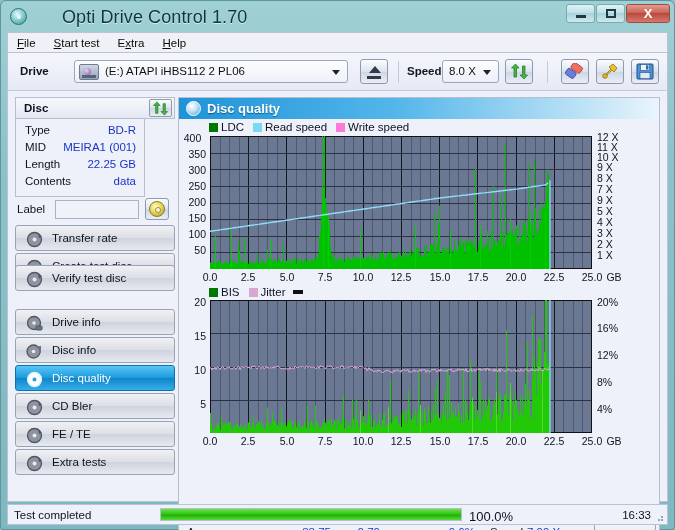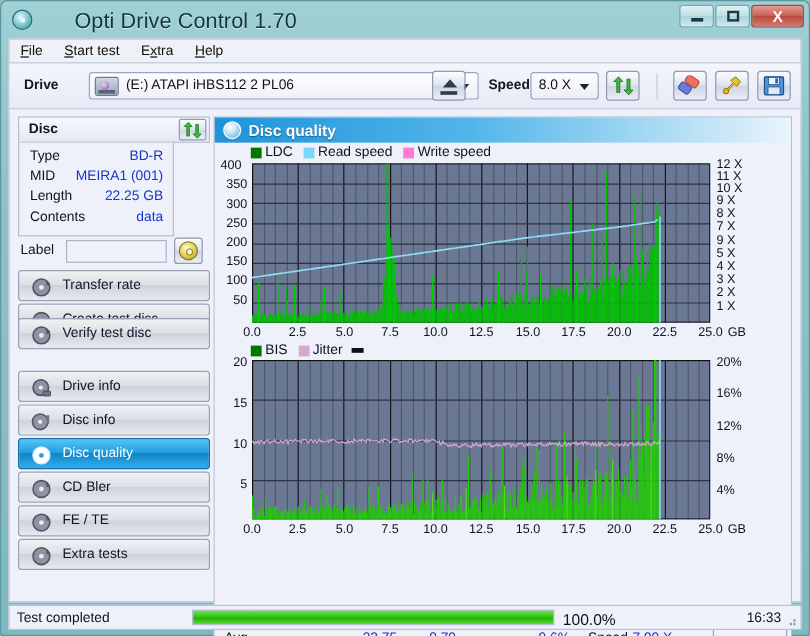--- a/index.html
+++ b/index.html
@@ -76,21 +76,21 @@
     background:#eef0fa;
     border:1px solid #b9c3d4;
     box-sizing:border-box;
   }
   
   .drivebar{position:absolute;left:0;top:0;width:659px;height:38px;
     background:linear-gradient(to bottom,#f4f6fc,#e6eaf5);
     border-bottom:1px solid #c4ccdc;box-sizing:border-box;}
   .lbl-drive{position:absolute;left:12px;top:12px;font-weight:bold;font-size:11.5px;color:#10161f;}
   .drive-combo{
-    position:absolute;left:66px;top:7px;width:325px;height:23px;
+    position:absolute;left:66px;top:7px;width:274px;height:23px;
     background:linear-gradient(to bottom,#fdfdff,#eef1f8);
     border:1px solid #9aa6bb;border-radius:3px;box-sizing:border-box;
   }
   .drive-combo .txt{position:absolute;left:30px;top:4px;font-size:11.5px;color:#101010;}
   .drive-ico{position:absolute;left:4px;top:3px;width:20px;height:16px;
     background:linear-gradient(to bottom,#cfd6e4,#9aa5ba);border:1px solid #6e7a90;
     border-radius:2px;box-sizing:border-box;}
   .drive-ico:after{content:"";position:absolute;left:4px;top:3px;width:7px;height:7px;border-radius:50%;
     background:radial-gradient(circle at 35% 35%,#e8d5f2,#7a53a8);}
   .drive-ico:before{content:"";position:absolute;left:2px;bottom:1px;width:14px;height:3px;background:#58637a;}

